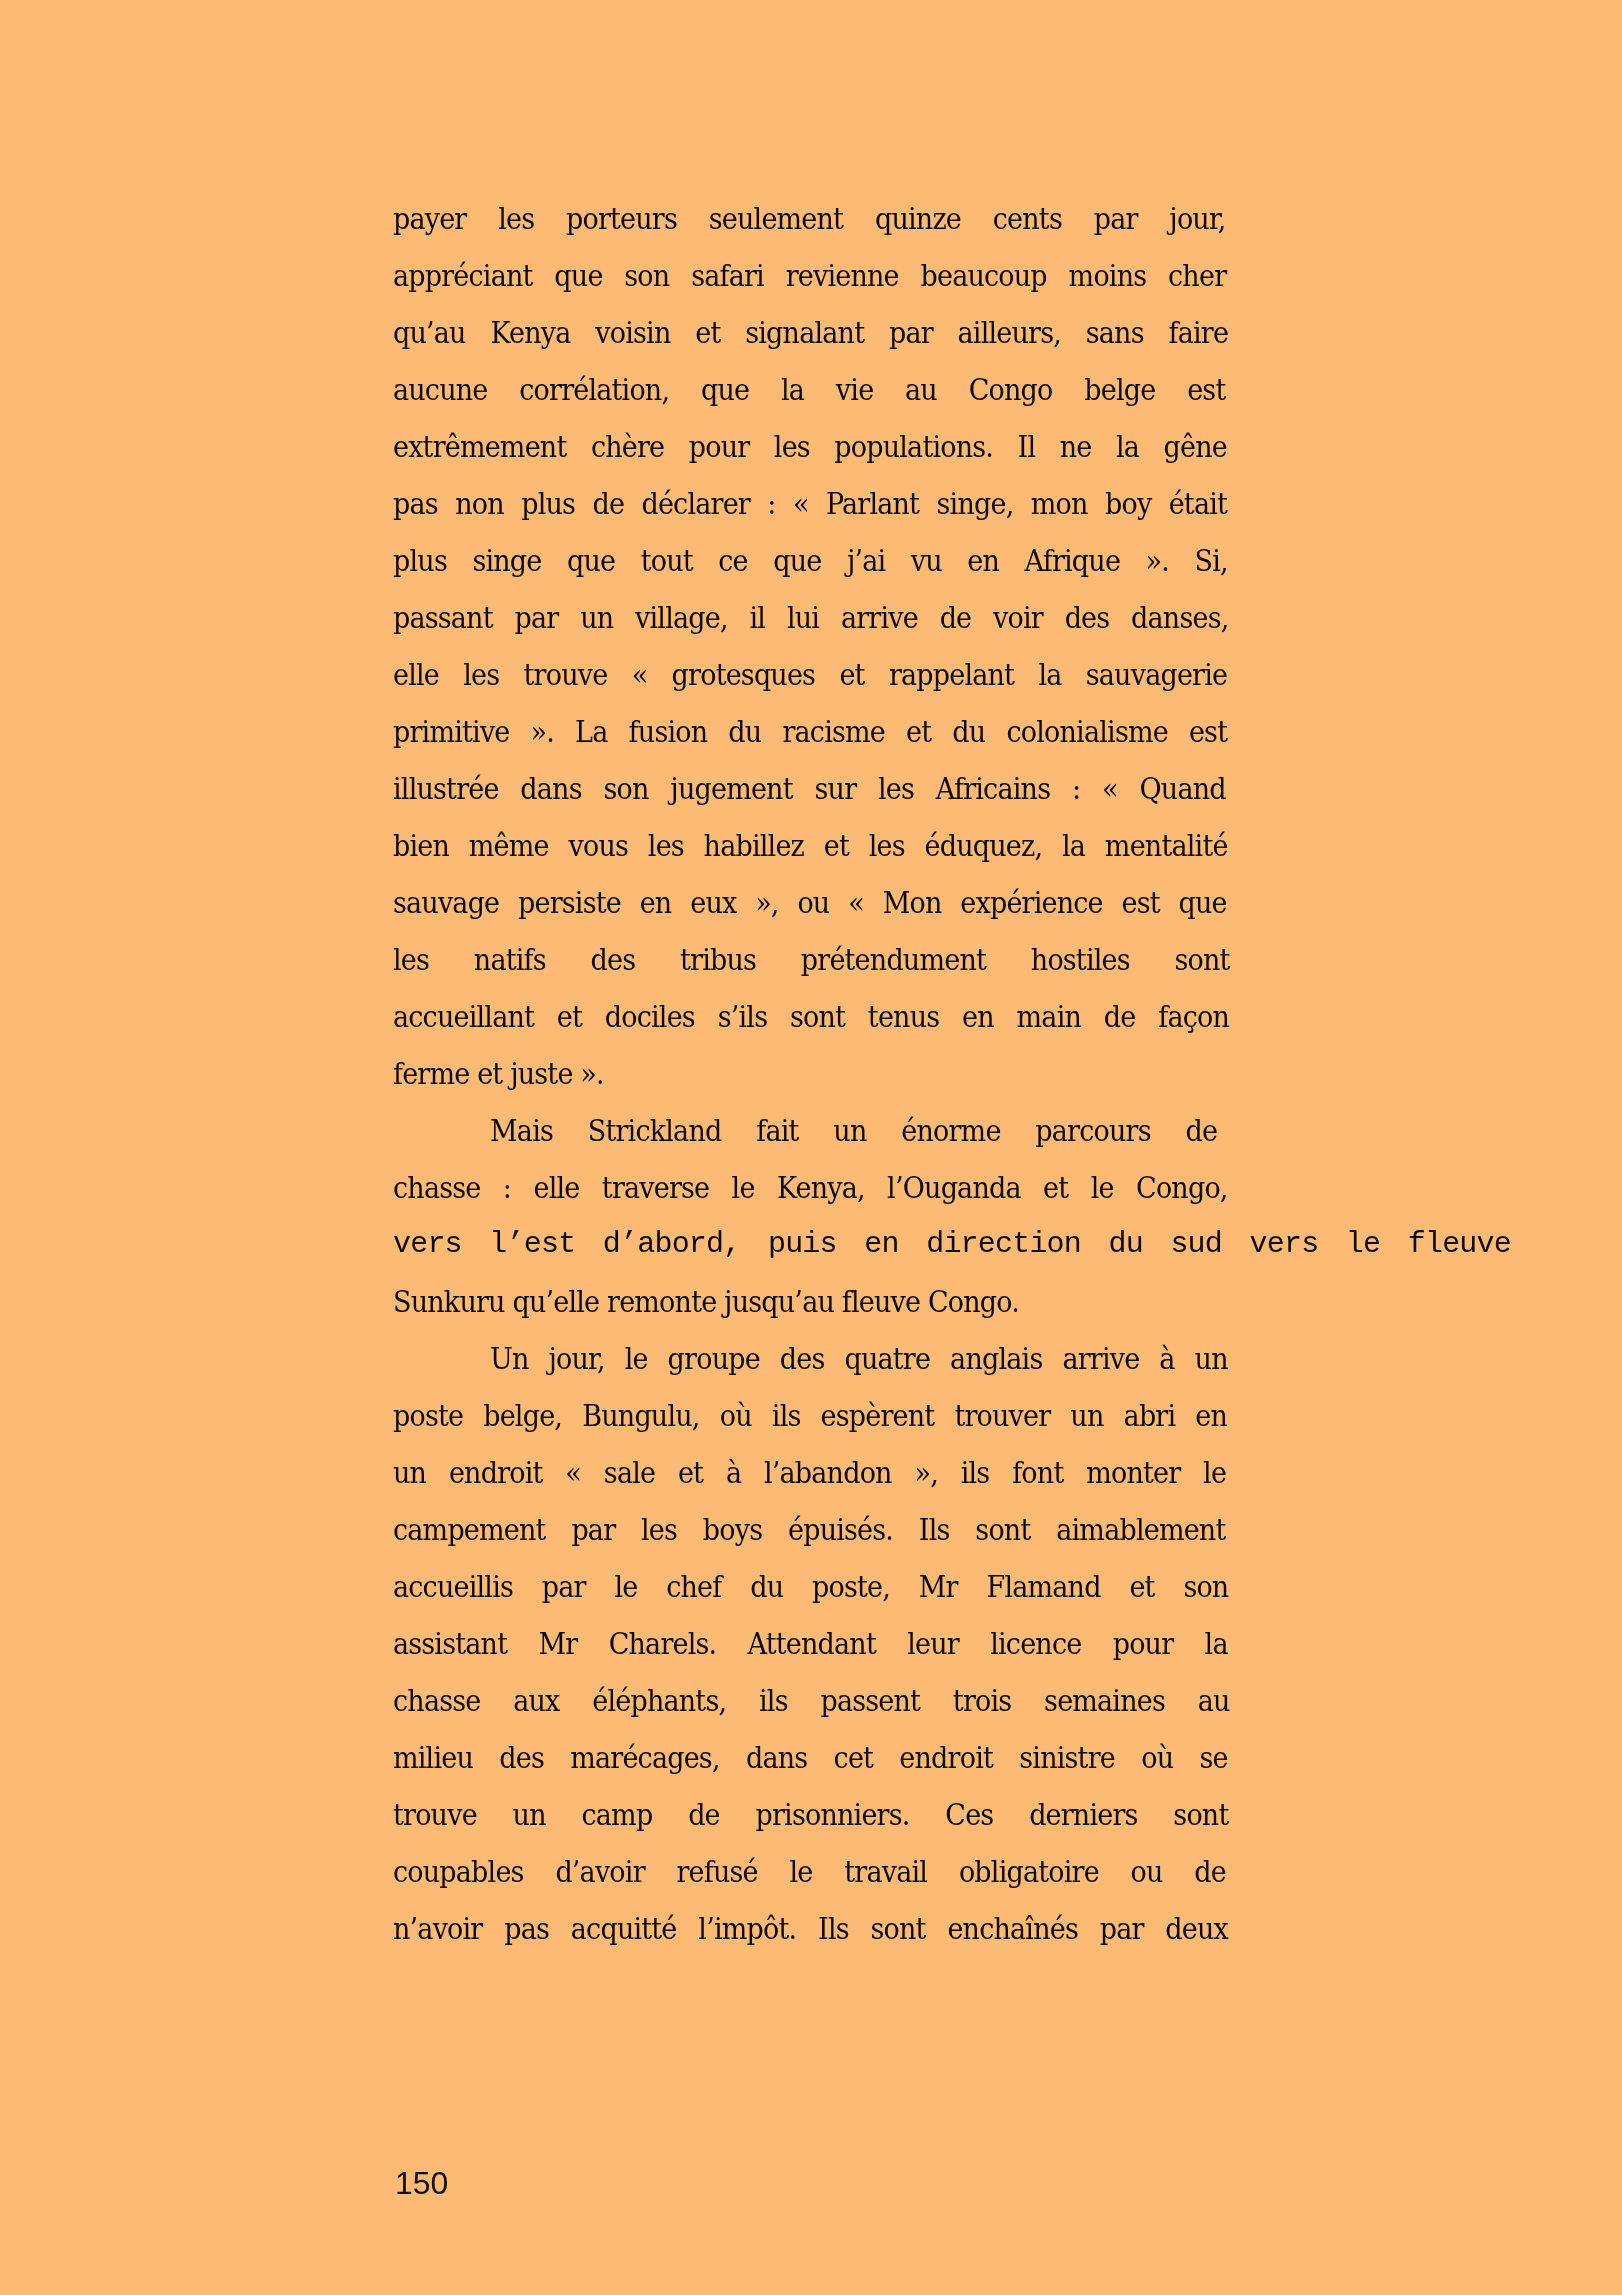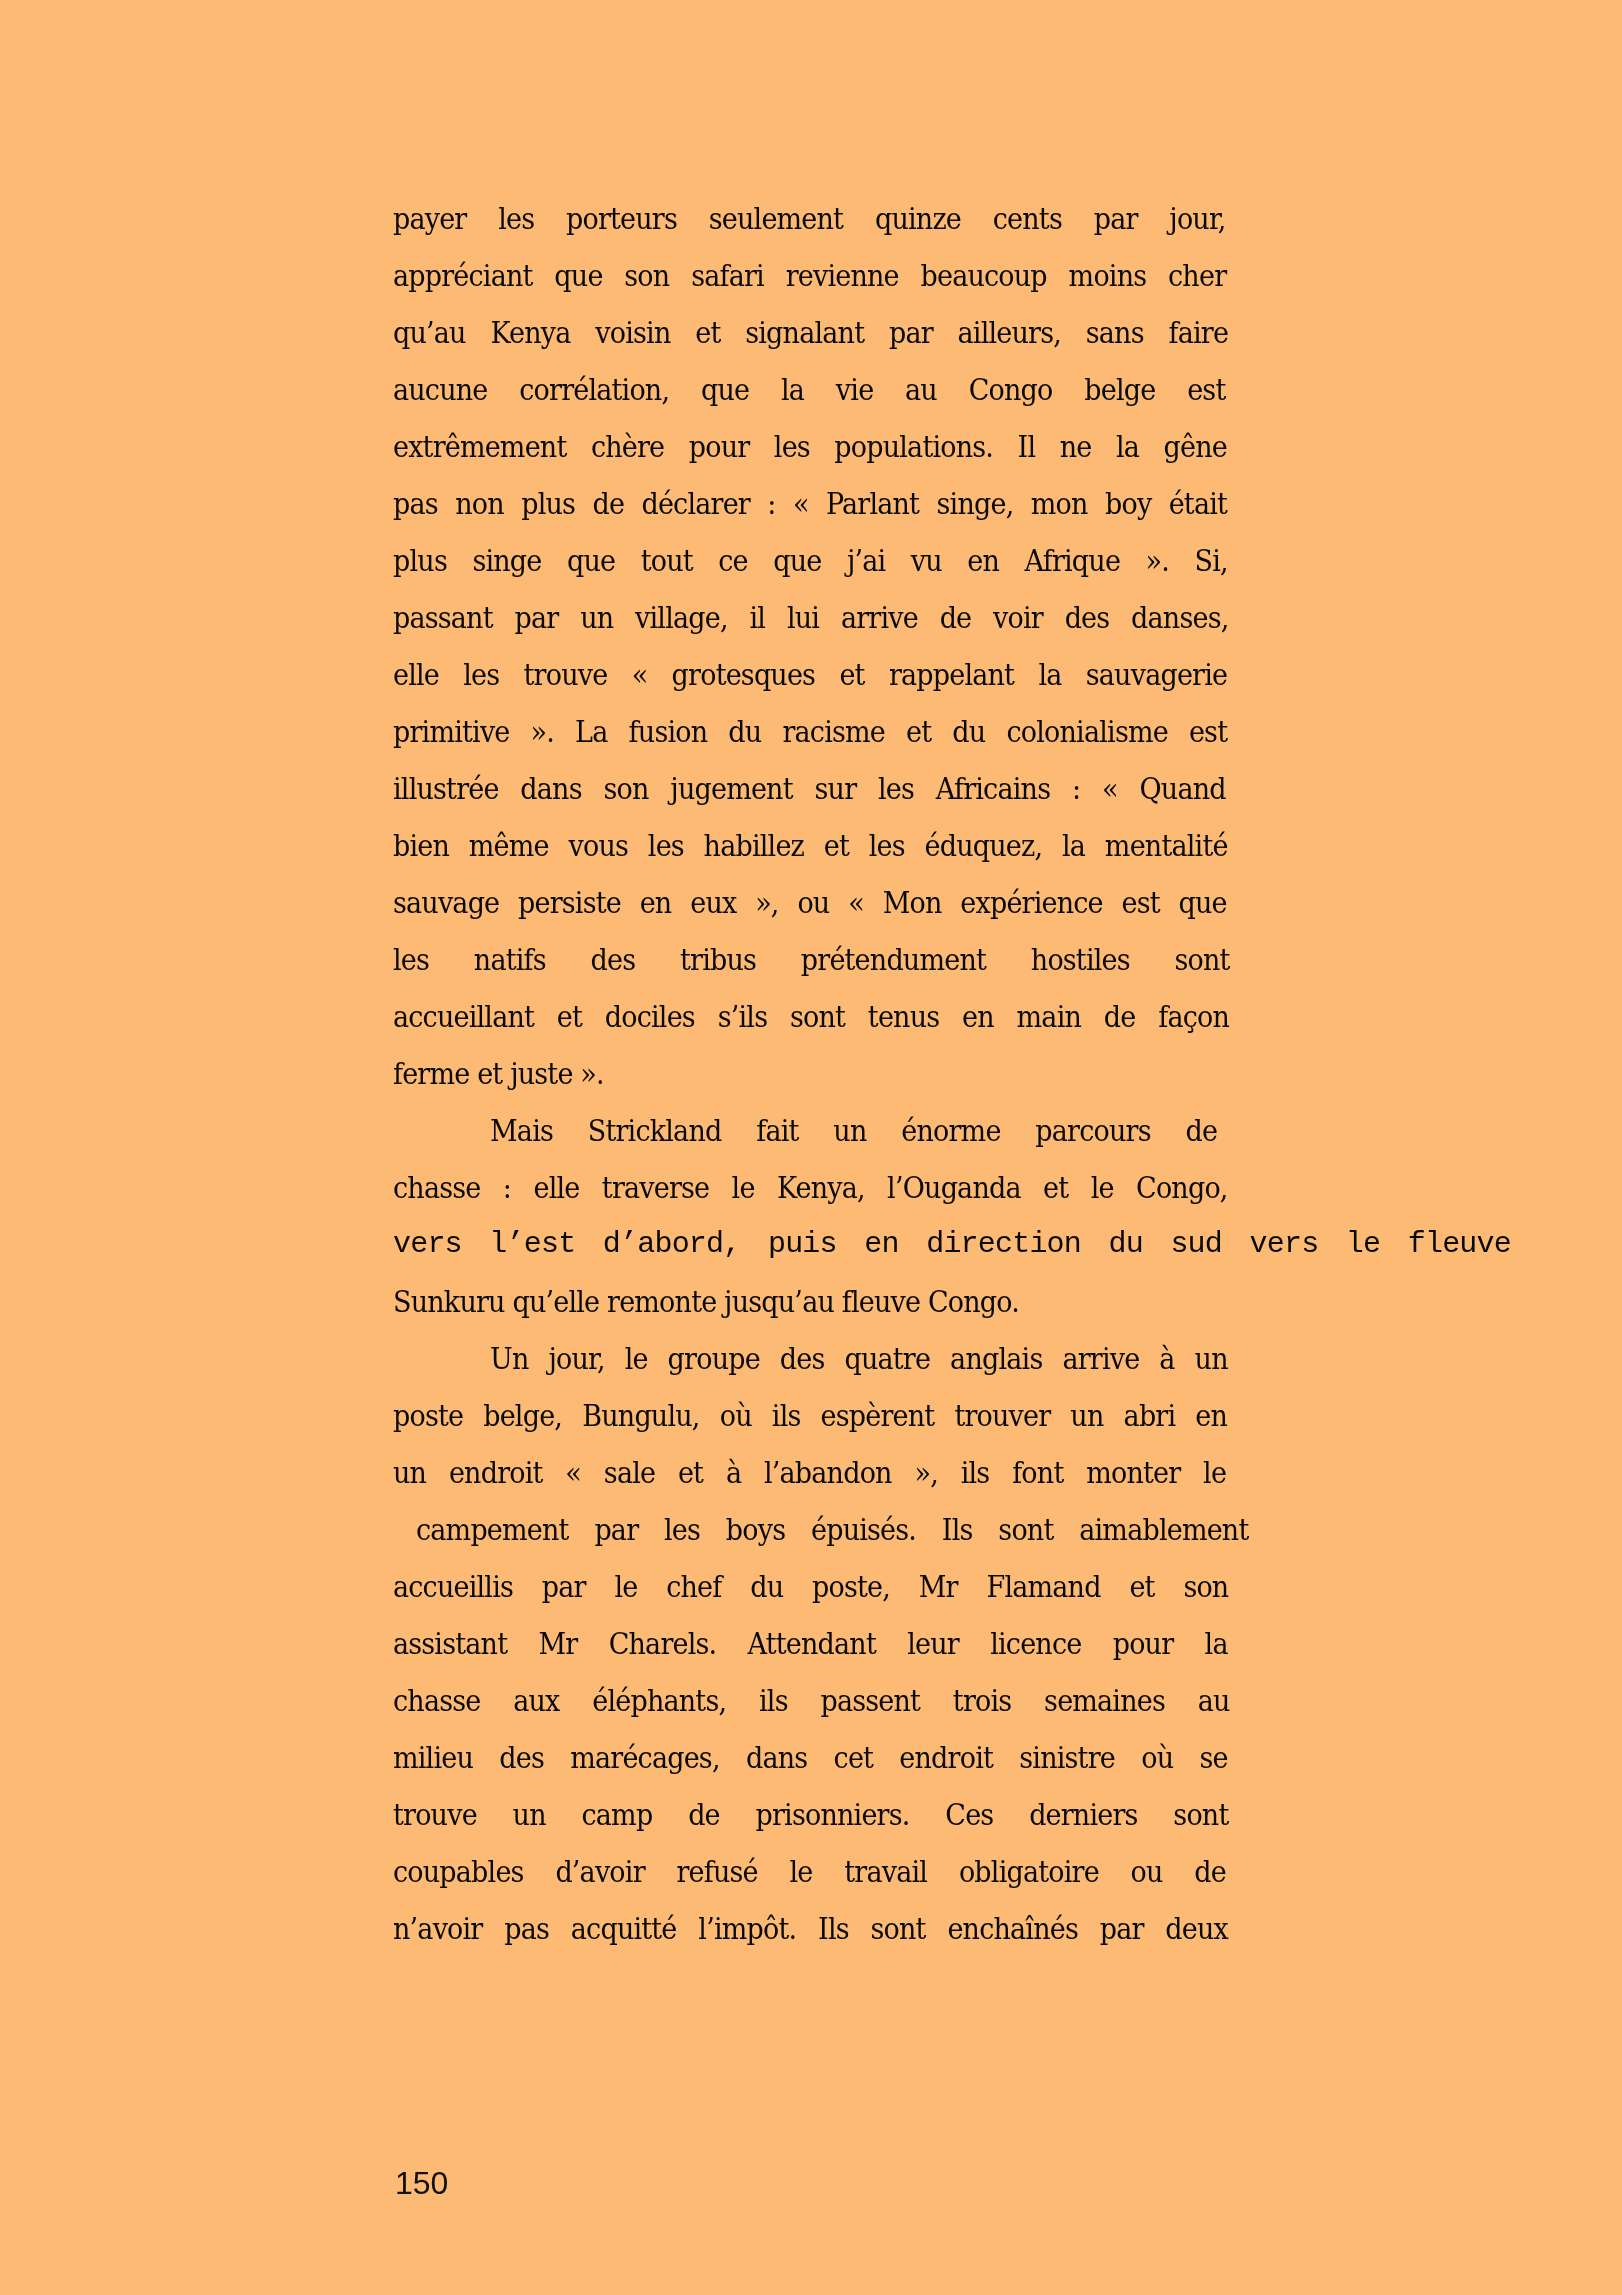--- a/index.html
+++ b/index.html
@@ -86,21 +86,21 @@
       <span class="line indent" style="word-spacing: 27px; text-align: left; text-align-last: left;">Mais Strickland fait un énorme parcours de</span>
       <span class="line" style="word-spacing: 14.6px; text-align: left; text-align-last: left;">chasse : elle traverse le Kenya, l’Ouganda et le Congo,</span>
       <span class="line" style="word-spacing: 10.3px; text-align: left; text-align-last: left; font-family: Liberation Mono, monospace;">vers l’est d’abord, puis en direction du sud vers le fleuve</span>
       <span class="line last">Sunkuru qu’elle remonte jusqu’au fleuve Congo.</span>
     </div>
 
     <div>
       <span class="line indent" style="word-spacing: 12.2px; text-align: left; text-align-last: left;">Un jour, le groupe des quatre anglais arrive à un</span>
       <span class="line" style="word-spacing: 12.3px; text-align: left; text-align-last: left;">poste belge, Bungulu, où ils espèrent trouver un abri en</span>
       <span class="line" style="word-spacing: 15px; text-align: left; text-align-last: left;">un endroit « sale et à l’abandon », ils font monter le</span>
-      <span class="line" style="word-spacing: 18px; text-align: center; text-align-last: left; margin-left: 23px;">campement par les boys épuisés. Ils sont aimablement</span>
+      <span class="line" style="word-spacing: 18px; text-align: center; text-align-last: left;">campement par les boys épuisés. Ils sont aimablement</span>
       <span class="line" style="word-spacing: 21px; text-align: left; text-align-last: left;">accueillis par le chef du poste, Mr Flamand et son</span>
       <span class="line" style="word-spacing: 23.5px; text-align: left; text-align-last: left;">assistant Mr Charels. Attendant leur licence pour la</span>
       <span class="line" style="word-spacing: 25px; text-align: left; text-align-last: left;">chasse aux éléphants, ils passent trois semaines au</span>
       <span class="line" style="word-spacing: 18.5px; text-align: left; text-align-last: left;">milieu des marécages, dans cet endroit sinistre où se</span>
       <span class="line" style="word-spacing: 28px; text-align: left; text-align-last: left;">trouve un camp de prisonniers. Ces derniers sont</span>
       <span class="line" style="word-spacing: 24px; text-align: left; text-align-last: left;">coupables d’avoir refusé le travail obligatoire ou de</span>
       <span class="line" style="word-spacing: 14px; text-align: left; text-align-last: left;">n’avoir pas acquitté l’impôt. Ils sont enchaînés par deux</span>
     </div>
   </div>
 

